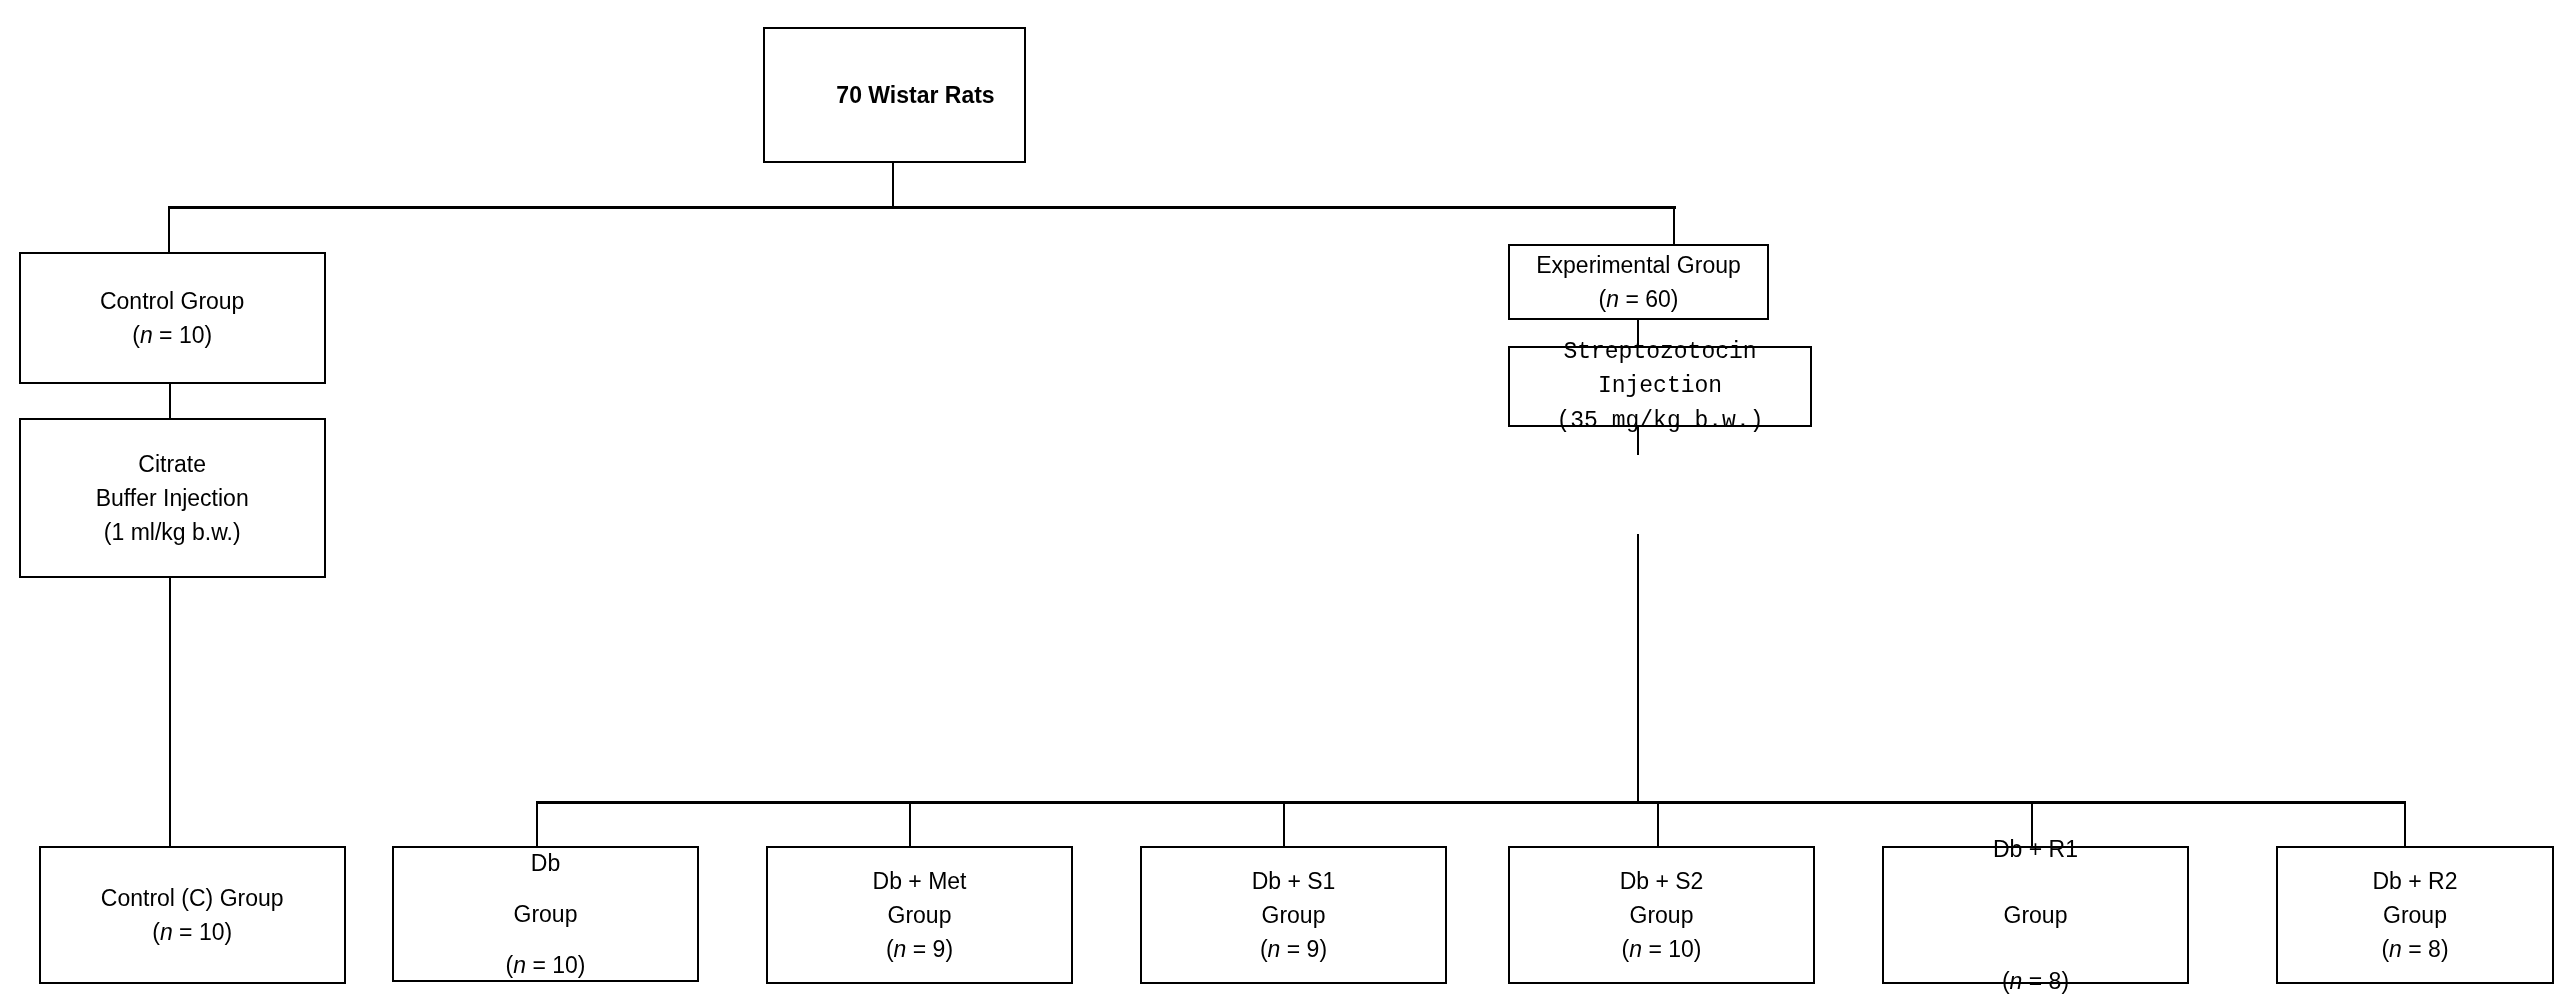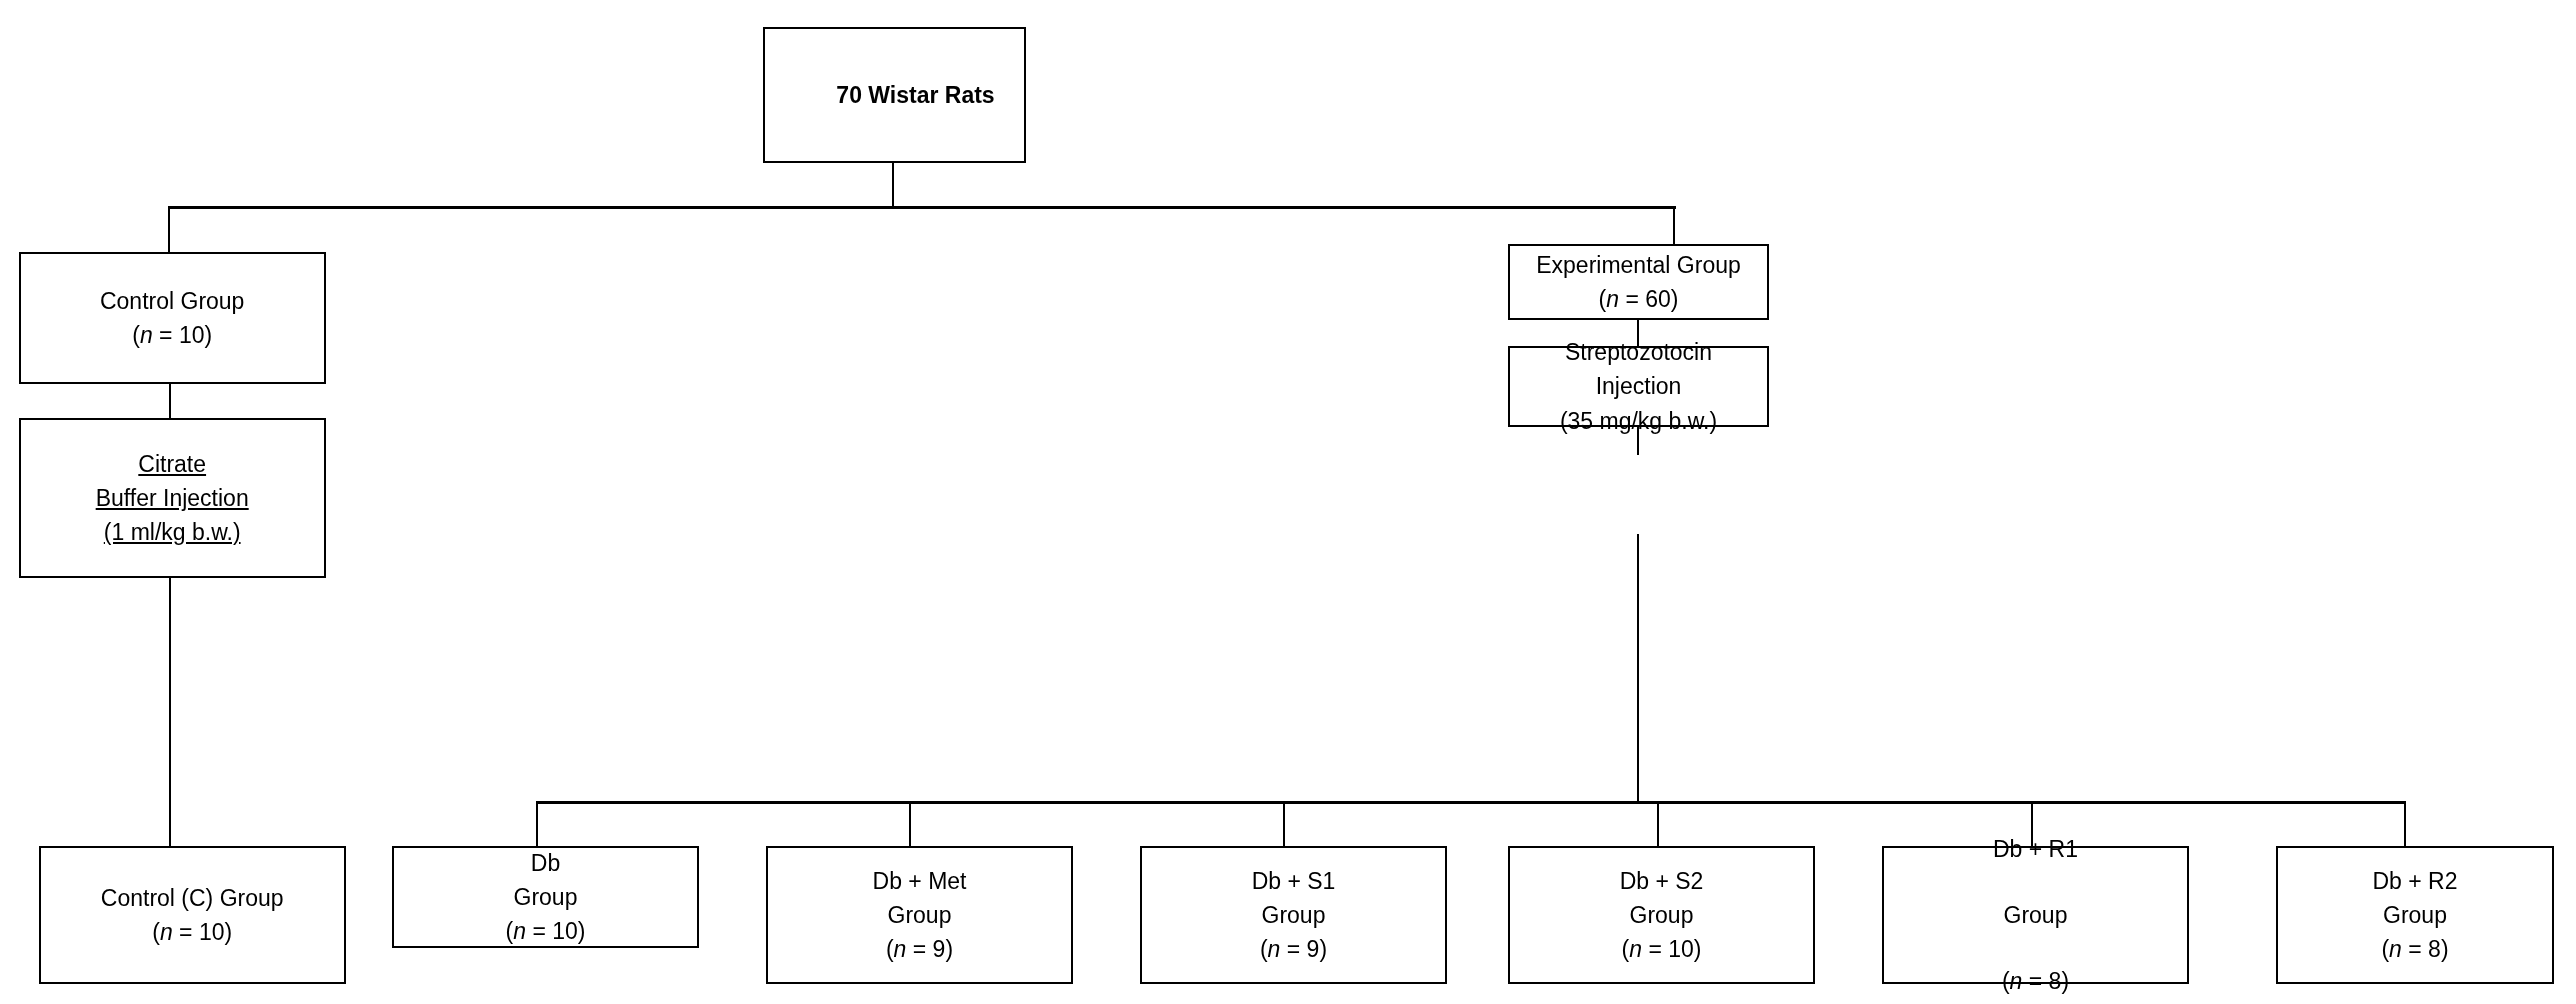--- a/index.html
+++ b/index.html
@@ -81,39 +81,39 @@
   <div class="node" style="left:18.7px; top:252px; width:307px; height:132px;">
     <span class="line">Control Group</span>
     <span class="line"><span>(</span><span class="it">n</span><span> = 10)</span></span>
   </div>
 
   <div class="node" style="left:1508px; top:244px; width:261px; height:76px;">
     <span class="line">Experimental Group</span>
     <span class="line"><span>(</span><span class="it">n</span><span> = 60)</span></span>
   </div>
 
-  <div class="node" style="left:18.7px; top:418px; width:307px; height:160px;text-decoration:underline;">
+  <div class="node" style="left:18.7px; top:418px; width:307px; height:160px;">
     <span class="line">Citrate</span>
     <span class="line">Buffer Injection</span>
     <span class="line">(1 ml/kg b.w.)</span>
   </div>
 
-  <div class="node" style="left:1508px; top:346px; width:261px; height:81px;">
+  <div class="node" style="left:1508px; top:346px; width:304px; height:81px;font-family:Liberation Mono, monospace;">
     <span class="line">Streptozotocin</span>
     <span class="line">Injection</span>
     <span class="line">(35 mg/kg b.w.)</span>
   </div>
 
 
   <div id="final-groups-host">
       <div class="node" style="left: 18.7px; top: 846px; width: 307px; height: 138px; margin-left: 20px;">
         <span class="line">Control (C) Group</span>
         <span class="line"><span>(</span><span class="it">n</span><span> = 10)</span></span>
       </div>
-      <div class="node" style="left: 392px; top: 846px; width: 307px; height: 102px;">
+      <div class="node" style="left: 392px; top: 846px; width: 307px; height: 136px; gap: 17px;">
         <span class="line">Db</span>
         <span class="line">Group</span>
         <span class="line"><span>(</span><span class="it">n</span><span> = 10)</span></span>
       </div>
       <div class="node" style="left: 766px; top: 846px; width: 307px; height: 138px;">
         <span class="line">Db + Met</span>
         <span class="line">Group</span>
         <span class="line"><span>(</span><span class="it">n</span><span> = 9)</span></span>
       </div>
       <div class="node" style="left: 1140px; top: 846px; width: 307px; height: 138px;">

